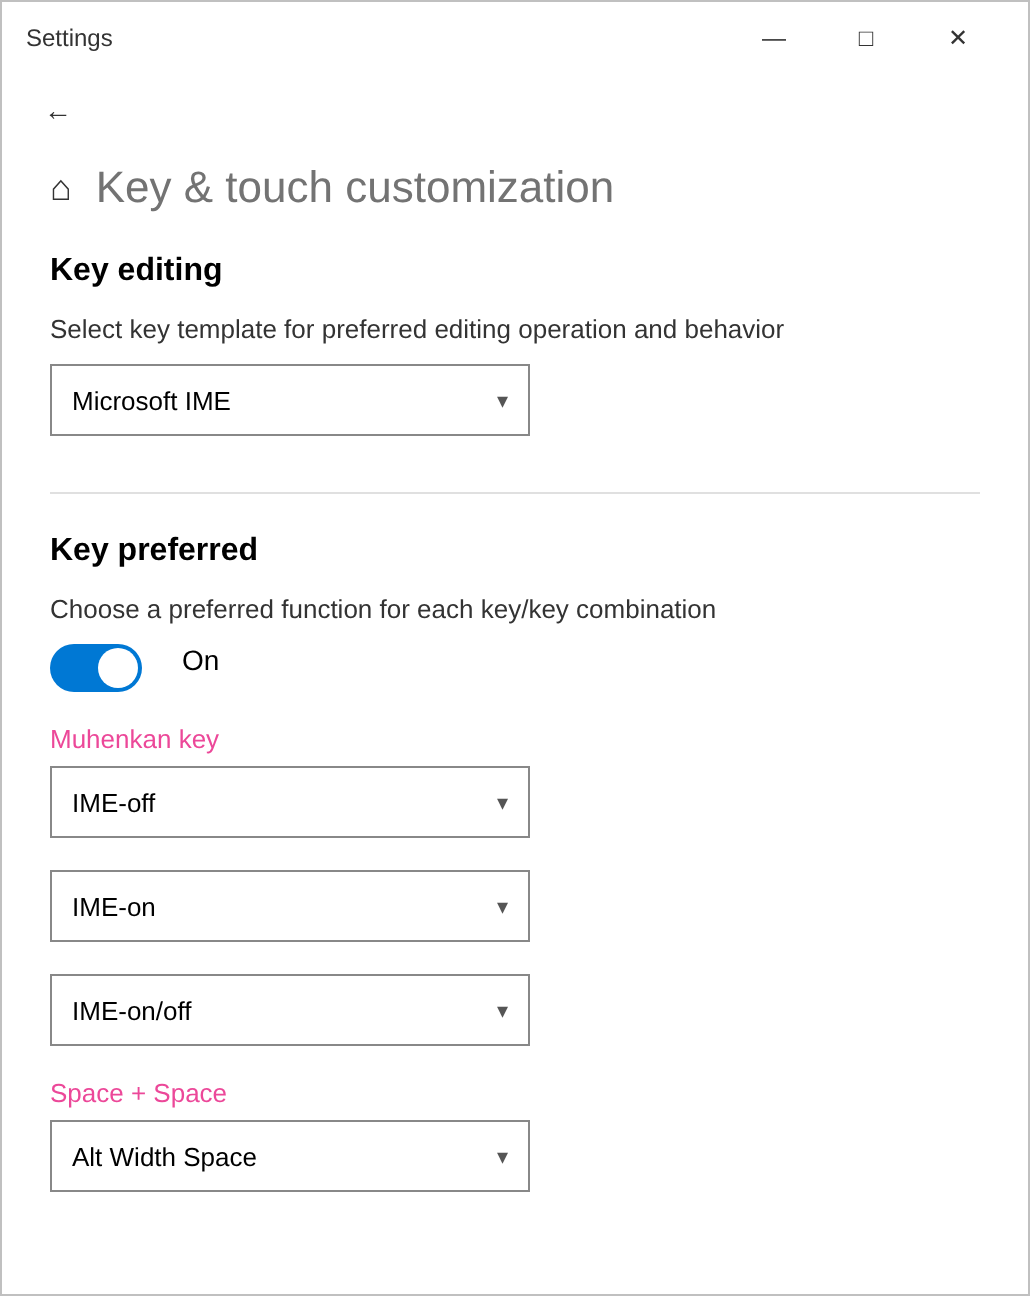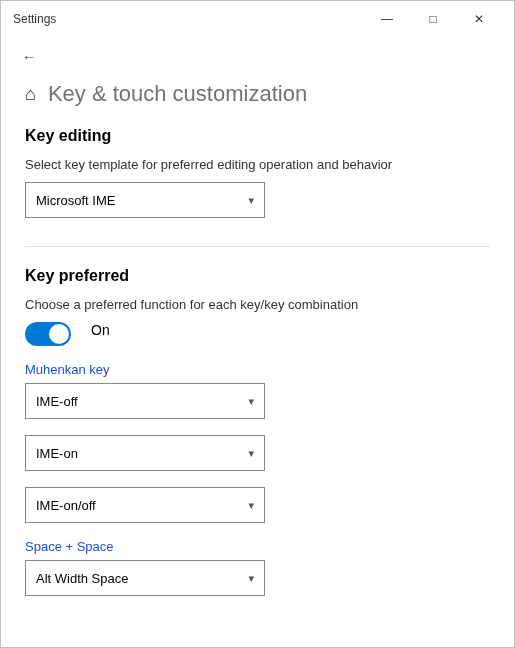--- a/index.html
+++ b/index.html
@@ -129,21 +129,21 @@
       color: #333;
       margin-bottom: 10px;
     }
 
     .dropdown-container {
       margin-bottom: 16px;
     }
 
     .dropdown-label {
       font-size: 13px;
-      color: #1d4ed8;
+      color: #ec4899;
       margin-bottom: 6px;
     }
 
     .dropdown {
       width: 240px;
       height: 36px;
       border: 1px solid #888;
       background: #ffffff;
       display: flex;
       align-items: center;

